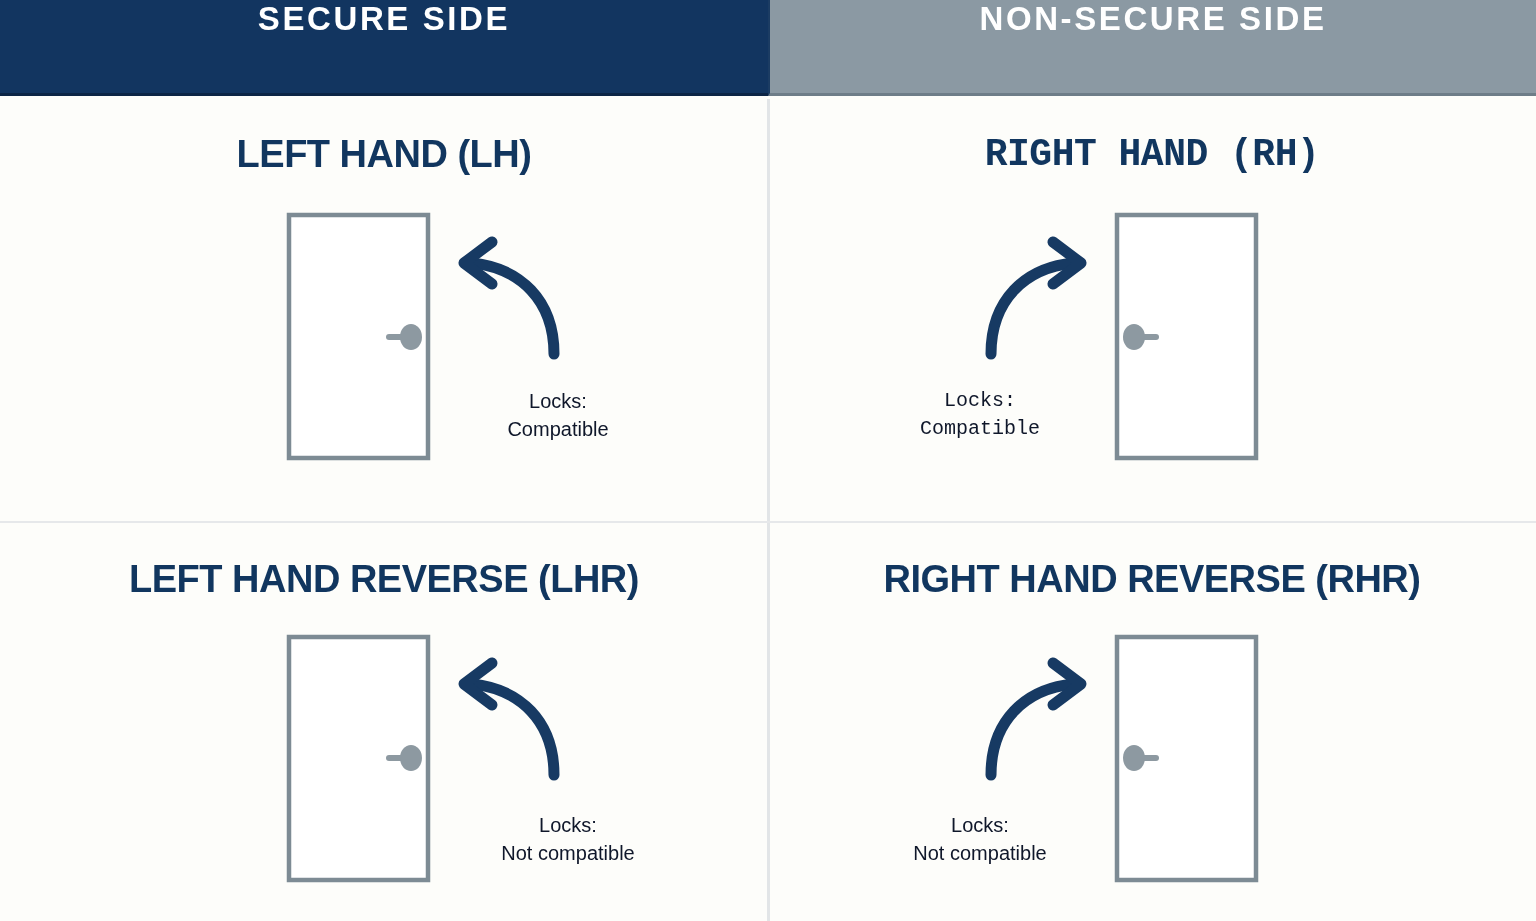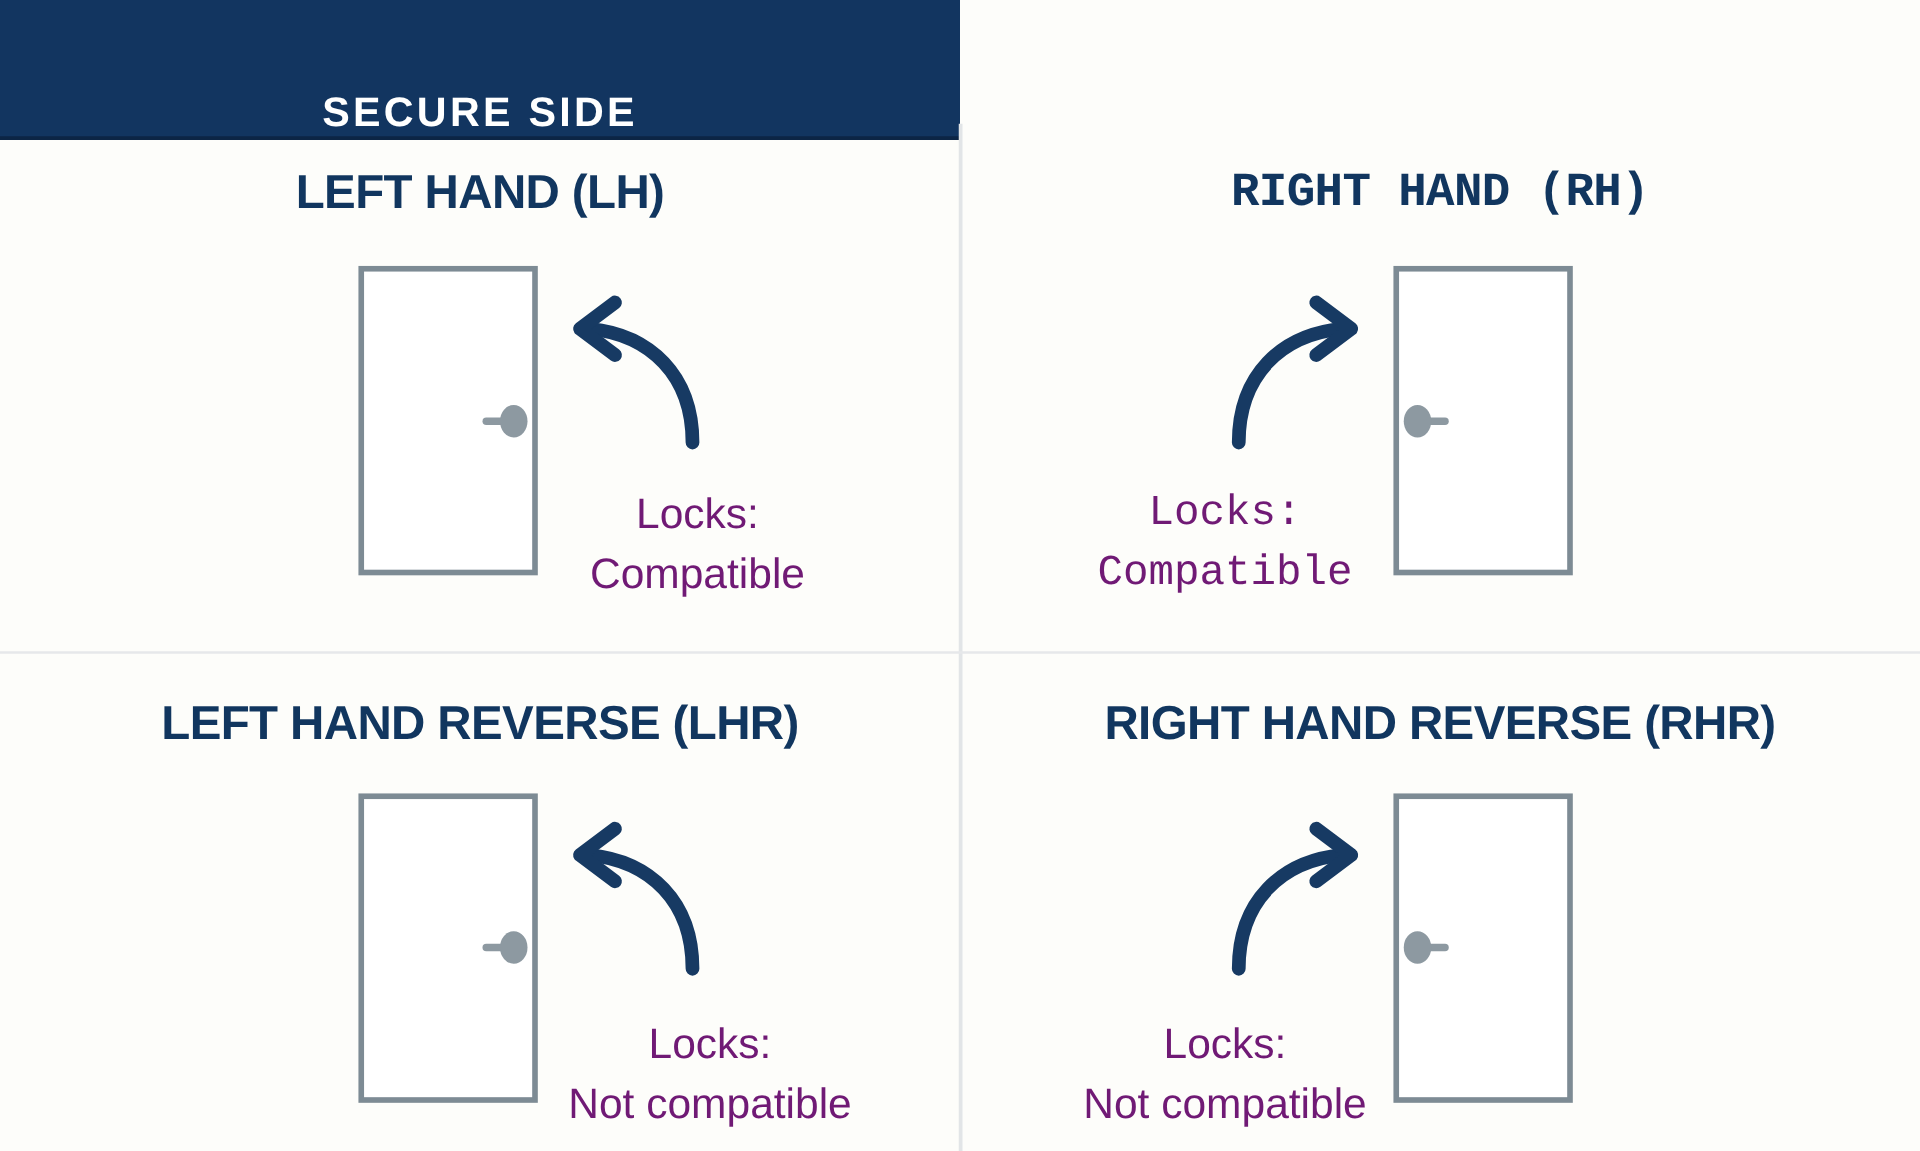--- a/index.html
+++ b/index.html
@@ -24,24 +24,24 @@
   .header-row {
     position: absolute;
     top: 0;
     left: 0;
     width: 1536px;
     height: 96px;
     display: flex;
   }
   .header-cell {
     flex: 0 0 768px;
-    height: 112px;
+    height: 96px;
     box-sizing: border-box;
     display: flex;
-    align-items: flex-end;
+    align-items: flex-start;
     justify-content: center;
   }
   .header-cell.secure {
     background: #123560;
     border-bottom: 3px solid #0c2545;
   }
   .header-cell.nonsecure {
     background: #8b99a3;
     border-bottom: 3px solid #6e7d88;
     border-left: 2px solid #1b3c63;
@@ -120,22 +120,22 @@
     width: 768px;
     height: 422px;
   }
   .scene svg {
     display: block;
   }
 
   
   .caption {
     position: absolute;
-    color: #701a75;
-    font-size: 34px;
+    color: #0f172a;
+    font-size: 20px;
     line-height: 1.42;
     text-align: center;
     white-space: nowrap;
   }
   .caption .cap-line1 { display: block; }
   .caption .cap-line2 { display: block; text-align: center; }
 
   
   .q-tl .caption { left: 408px; top: 300px; width: 300px; }
   
@@ -147,20 +147,23 @@
 </style>
 </head>
 <body>
 
 <div id="chart">
 
   <div class="header-row">
     <div class="header-cell secure">
       <span class="header-label">SECURE SIDE</span>
     </div>
+    <div class="header-cell nonsecure">
+      <span class="header-label">NON-SECURE SIDE</span>
+    </div>
   </div>
 
   <div class="grid">
 
     <div class="quad q-tl">
       <div class="quad-title">LEFT HAND (LH)</div>
 
       <div class="scene">
         <svg width="768" height="422" viewBox="0 0 768 422" xmlns="http://www.w3.org/2000/svg">
 

